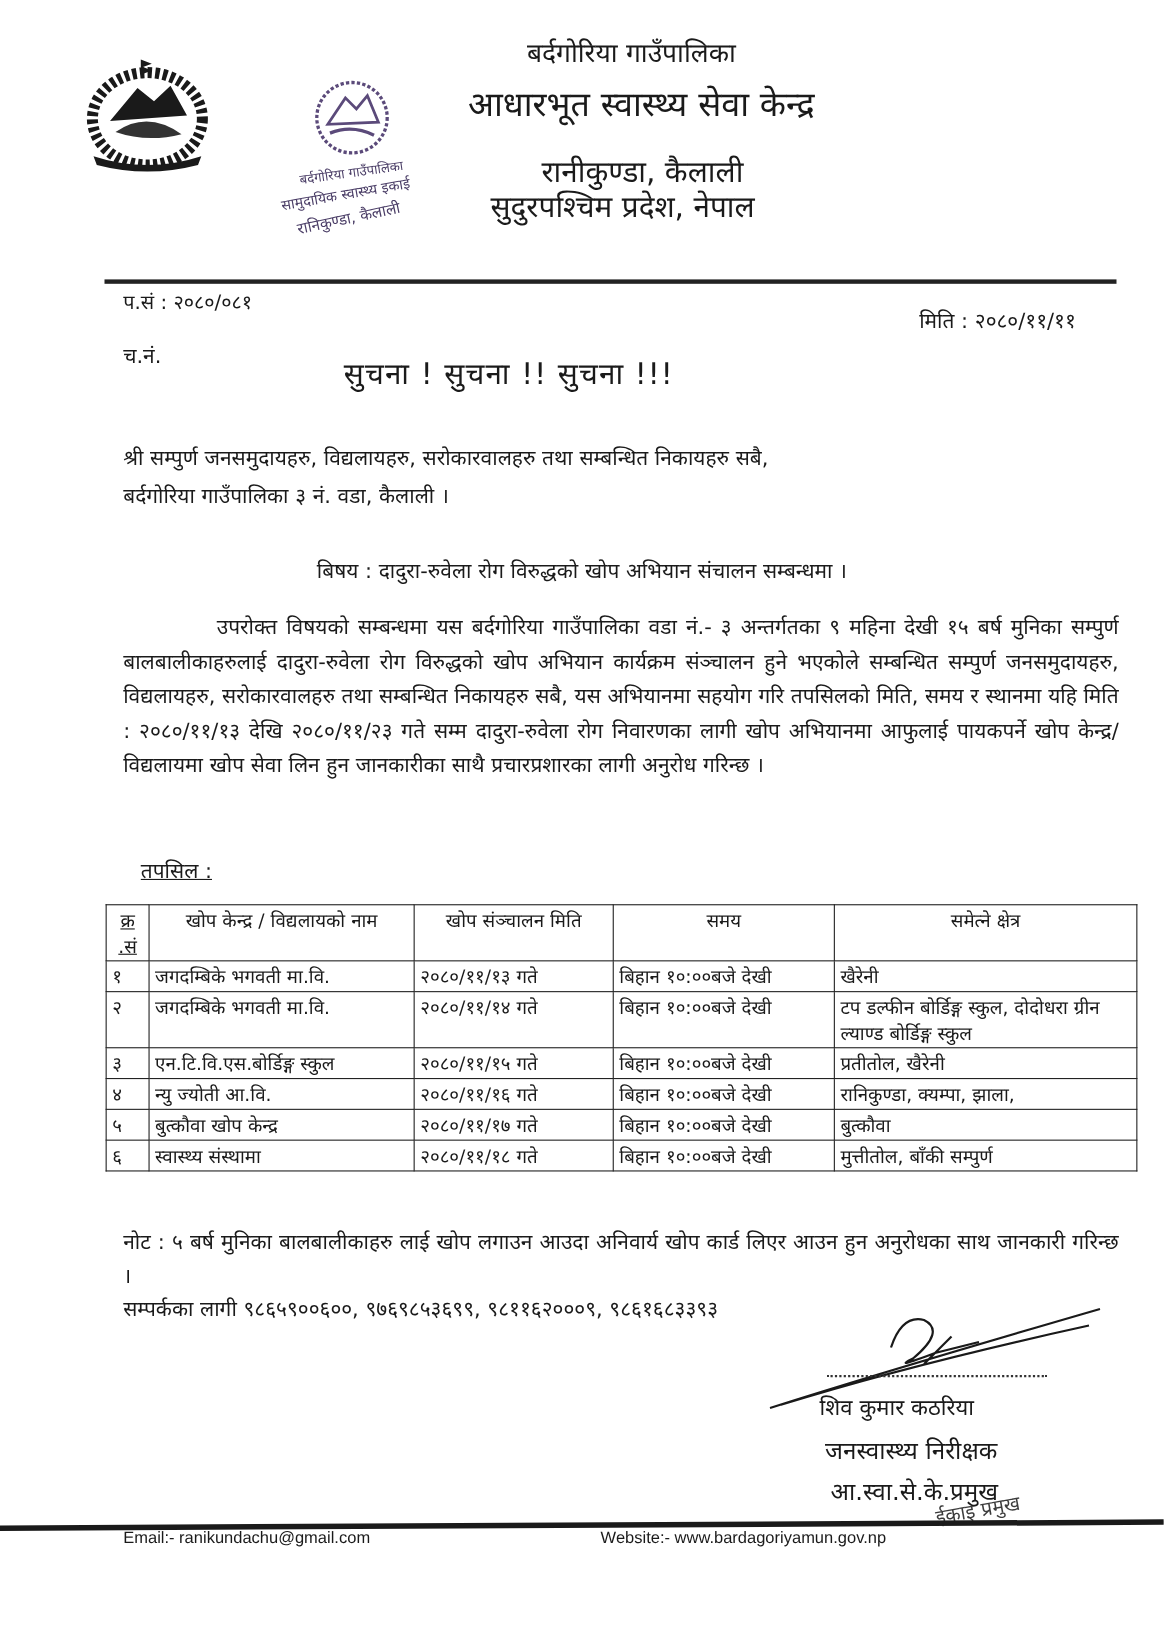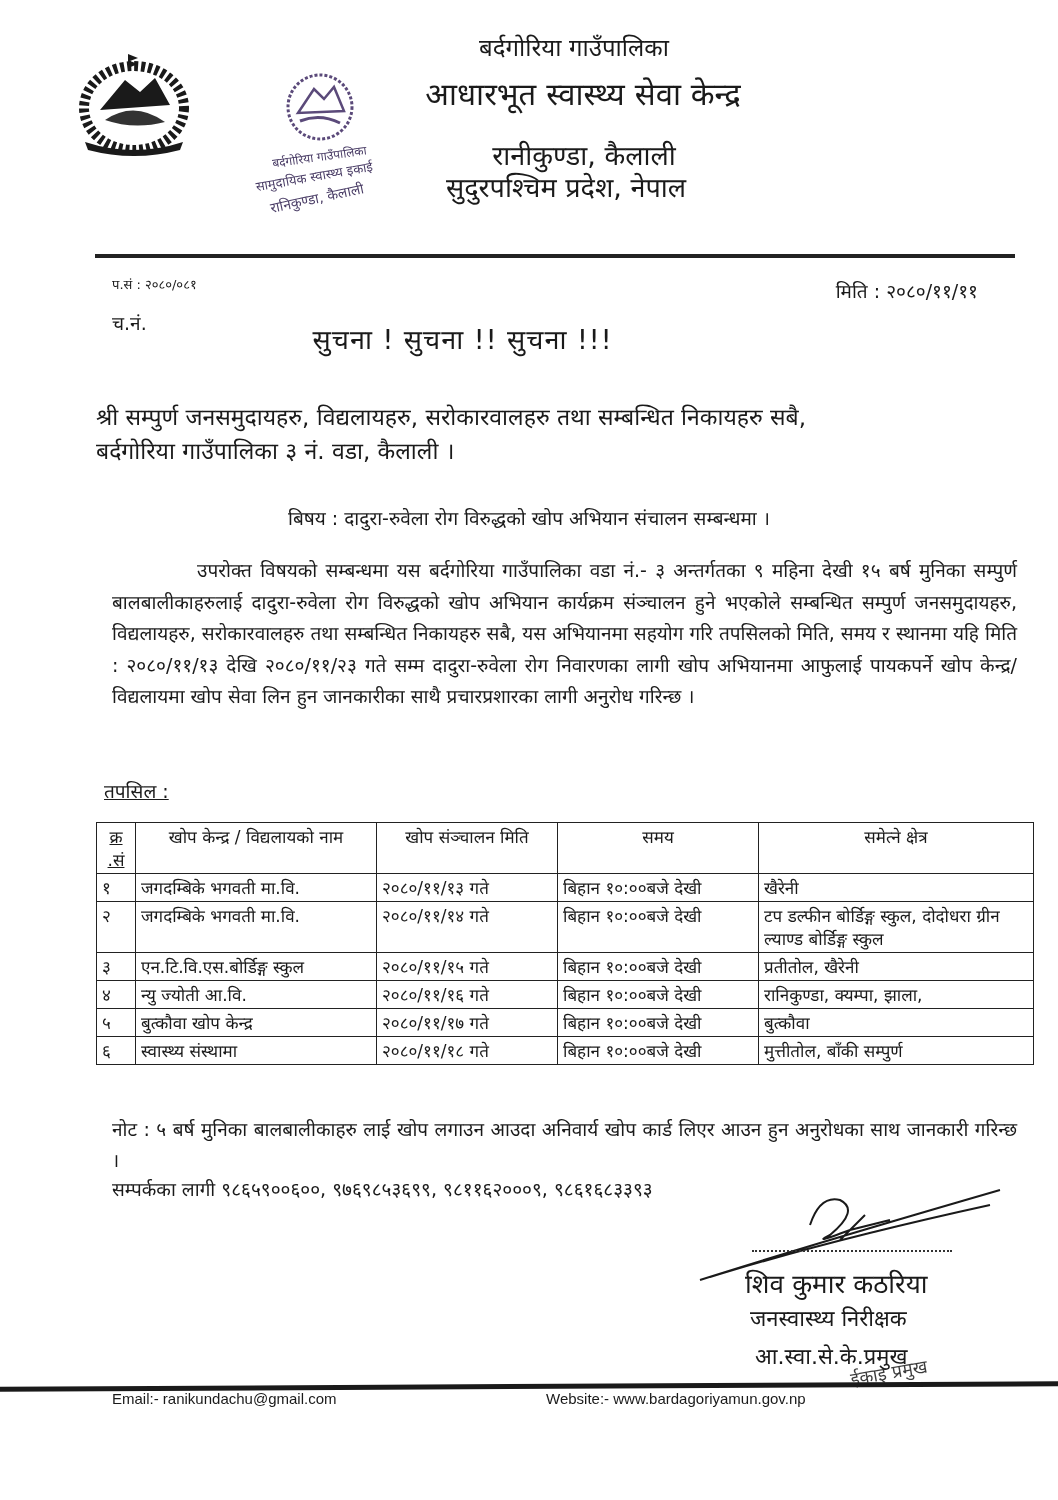--- a/index.html
+++ b/index.html
@@ -11,50 +11,50 @@
   
   .emblem { left: 70px; top: 50px; width: 128px; height: 110px; }
   .stamp { left: 240px; top: 65px; width: 160px; height: 150px; }
   .hdr-line { left: 0; width: 1058px; text-align: center; white-space: nowrap; }
   .hdr-l1 { top: 30px; font-size: 24px; left: 165px; }
   .hdr-l2 { top: 72px; font-size: 31px; left: 165px; }
   .hdr-l3 { top: 136px; font-size: 27px; left: 165px; }
   .hdr-l4 { top: 168px; font-size: 27px; left: 165px; }
   .hdr-rule { left: 95px; top: 254px; width: 920px; height: 4px; background: #222; }
 
-  .ref { left: 112px; top: 275px; font-size: 13px; }
+  .ref { left: 112px; top: 262px; font-size: 18px; }
   .chan { left: 112px; top: 310px; font-size: 19px; }
   .date { right: 80px; top: 278px; font-size: 19px; }
   .notice-title { left: 0; width: 925px; top: 320px; text-align: center; font-size: 27px; letter-spacing: 1px; }
 
-  .addressee { left: 96px; top: 400px; font-size: 23px; line-height: 34px; width: 900px; }
+  .addressee { left: 112px; top: 400px; font-size: 19px; line-height: 34px; width: 900px; }
   .subject { left: 0; width: 1058px; top: 505px; text-align: center; font-size: 19px; }
 
   .body-text { left: 112px; top: 555px; width: 905px; font-size: 19px; line-height: 31.5px; text-align: justify; text-indent: 85px; }
-  .tapasil { left: 104px; top: 778px; font-size: 19px; text-decoration: underline; }
+  .tapasil { left: 128px; top: 778px; font-size: 19px; text-decoration: underline; }
 
   table.sched {
     position: absolute; left: 96px; top: 822px; width: 938px;
     border-collapse: collapse; font-size: 17px;
   }
   table.sched th, table.sched td {
     border: 1.5px solid #222; padding: 2px 5px; vertical-align: top; font-weight: normal; text-align: left;
   }
   table.sched th { text-align: center; }
   .col-sn { width: 28px; text-decoration: underline; }
   .col-center { width: 230px; }
   .col-date { width: 170px; border-radius: 20px; }
   .col-time { width: 190px; }
 
   .note { left: 112px; top: 1114px; width: 905px; font-size: 19px; line-height: 31px; text-align: justify; }
   .contact { left: 112px; top: 1176px; font-size: 19px; }
 
   .signature { left: 690px; top: 1185px; width: 320px; height: 100px; }
   .sig-dots { left: 752px; top: 1250px; width: 200px; border-top: 2px dotted #333; }
-  .sig-name { left: 745px; top: 1265px; font-size: 26px; }
+  .sig-name { left: 745px; top: 1265px; font-size: 20px; }
   .sig-title { left: 750px; top: 1302px; font-size: 22px; }
   .sig-org { left: 755px; top: 1340px; font-size: 22px; }
   .stamp-text { left: 850px; top: 1360px; font-size: 18px; transform: rotate(-10deg); opacity: 0.85; }
 
   .footer-rule { left: 0; top: 1384px; width: 1058px; height: 5px; background: #1a1a1a; transform: rotate(-0.3deg); }
   .footer-email { left: 112px; top: 1390px; font-family: "Liberation Sans", sans-serif; font-size: 15px; }
   .footer-web { left: 546px; top: 1390px; font-family: "Liberation Sans", sans-serif; font-size: 15px; }
 </style>
 </head>
 <body>

